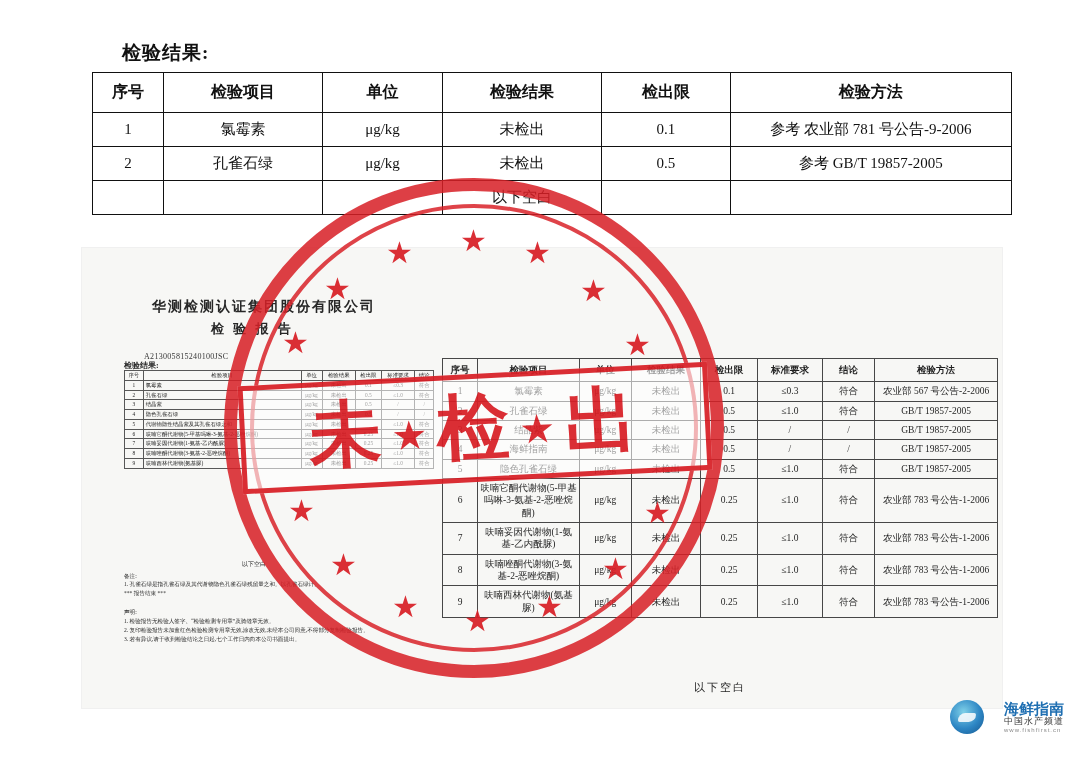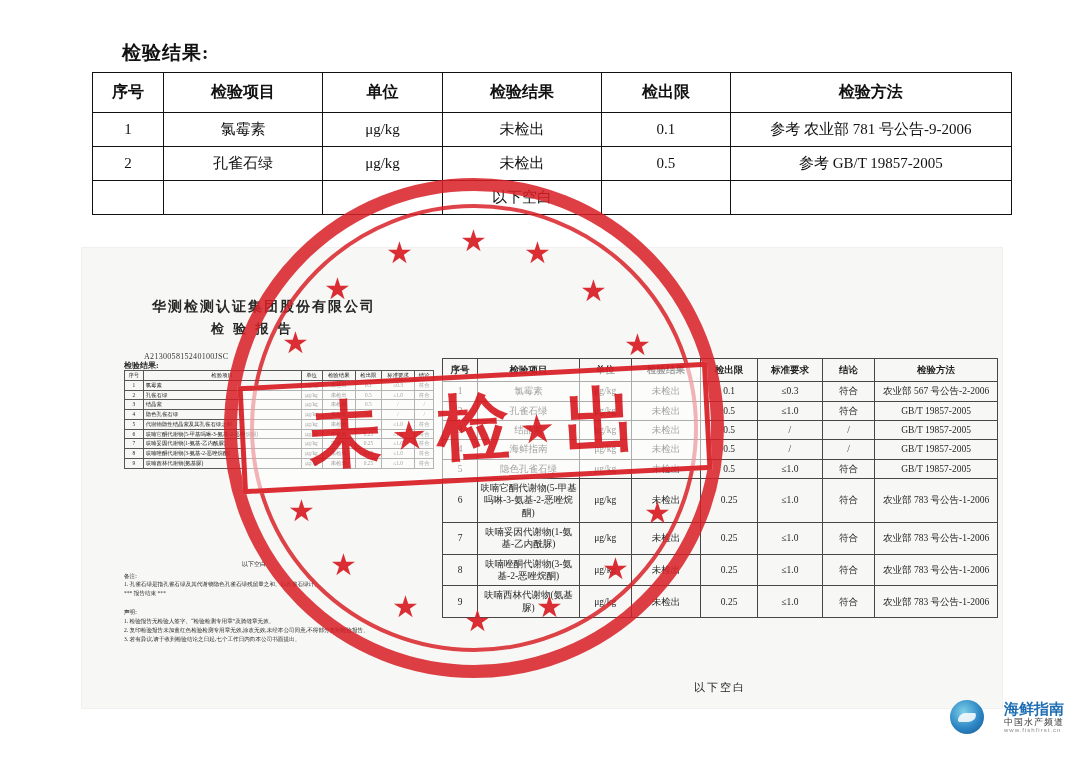--- a/index.html
+++ b/index.html
@@ -137,21 +137,21 @@
     width:34px;height:34px;border-radius:50%;
     background:radial-gradient(circle at 40% 35%,#7fd0e8 0%,#2d86c4 55%,#15558c 100%);
     position:relative;flex:none;
   }
   .wm-logo:after{
     content:"";position:absolute;left:8px;top:13px;width:18px;height:9px;
     background:#fff;border-radius:9px 2px 9px 2px;opacity:.85;
   }
   .wm-text{line-height:1.15;}
   .wm-t1{font-size:15px;font-weight:bold;color:#1f6fb2;font-family:"Liberation Sans",sans-serif;}
-  .wm-t2{font-size:9px;color:#3a3a3a;font-family:Liberation Serif, serif;letter-spacing:1px;}
+  .wm-t2{font-size:9px;color:#3a3a3a;font-family:Liberation Mono, monospace;letter-spacing:1px;}
   .wm-t3{font-size:6px;color:#8a8a8a;font-family:"Liberation Sans",sans-serif;letter-spacing:1px;}
 </style>
 </head>
 <body>
 
 <div class="page">
 
   <div class="top-report">
     <div class="top-title">检验结果:</div>
 

